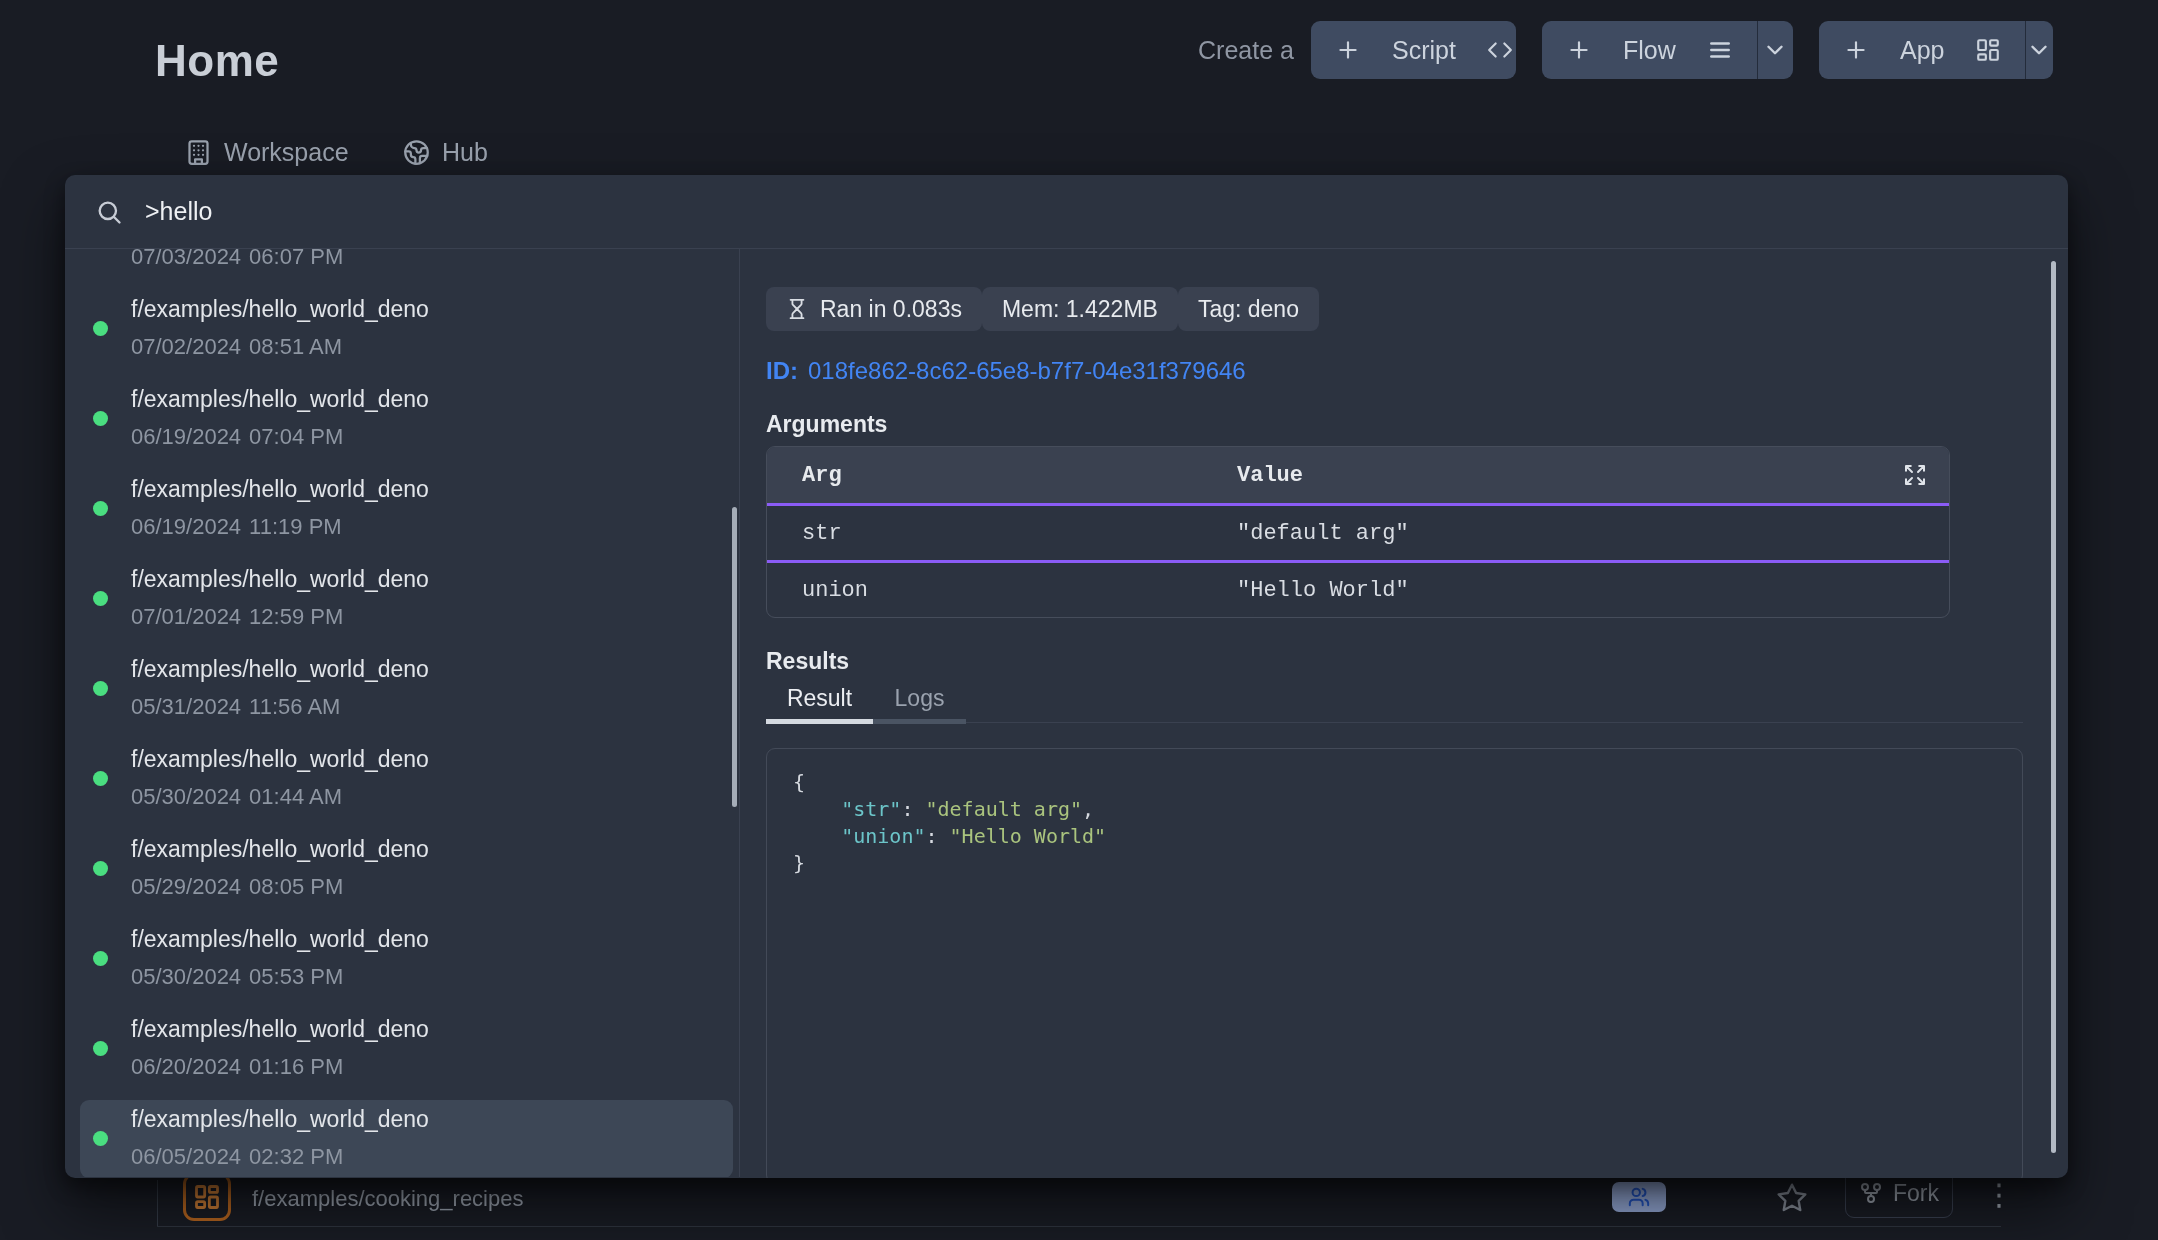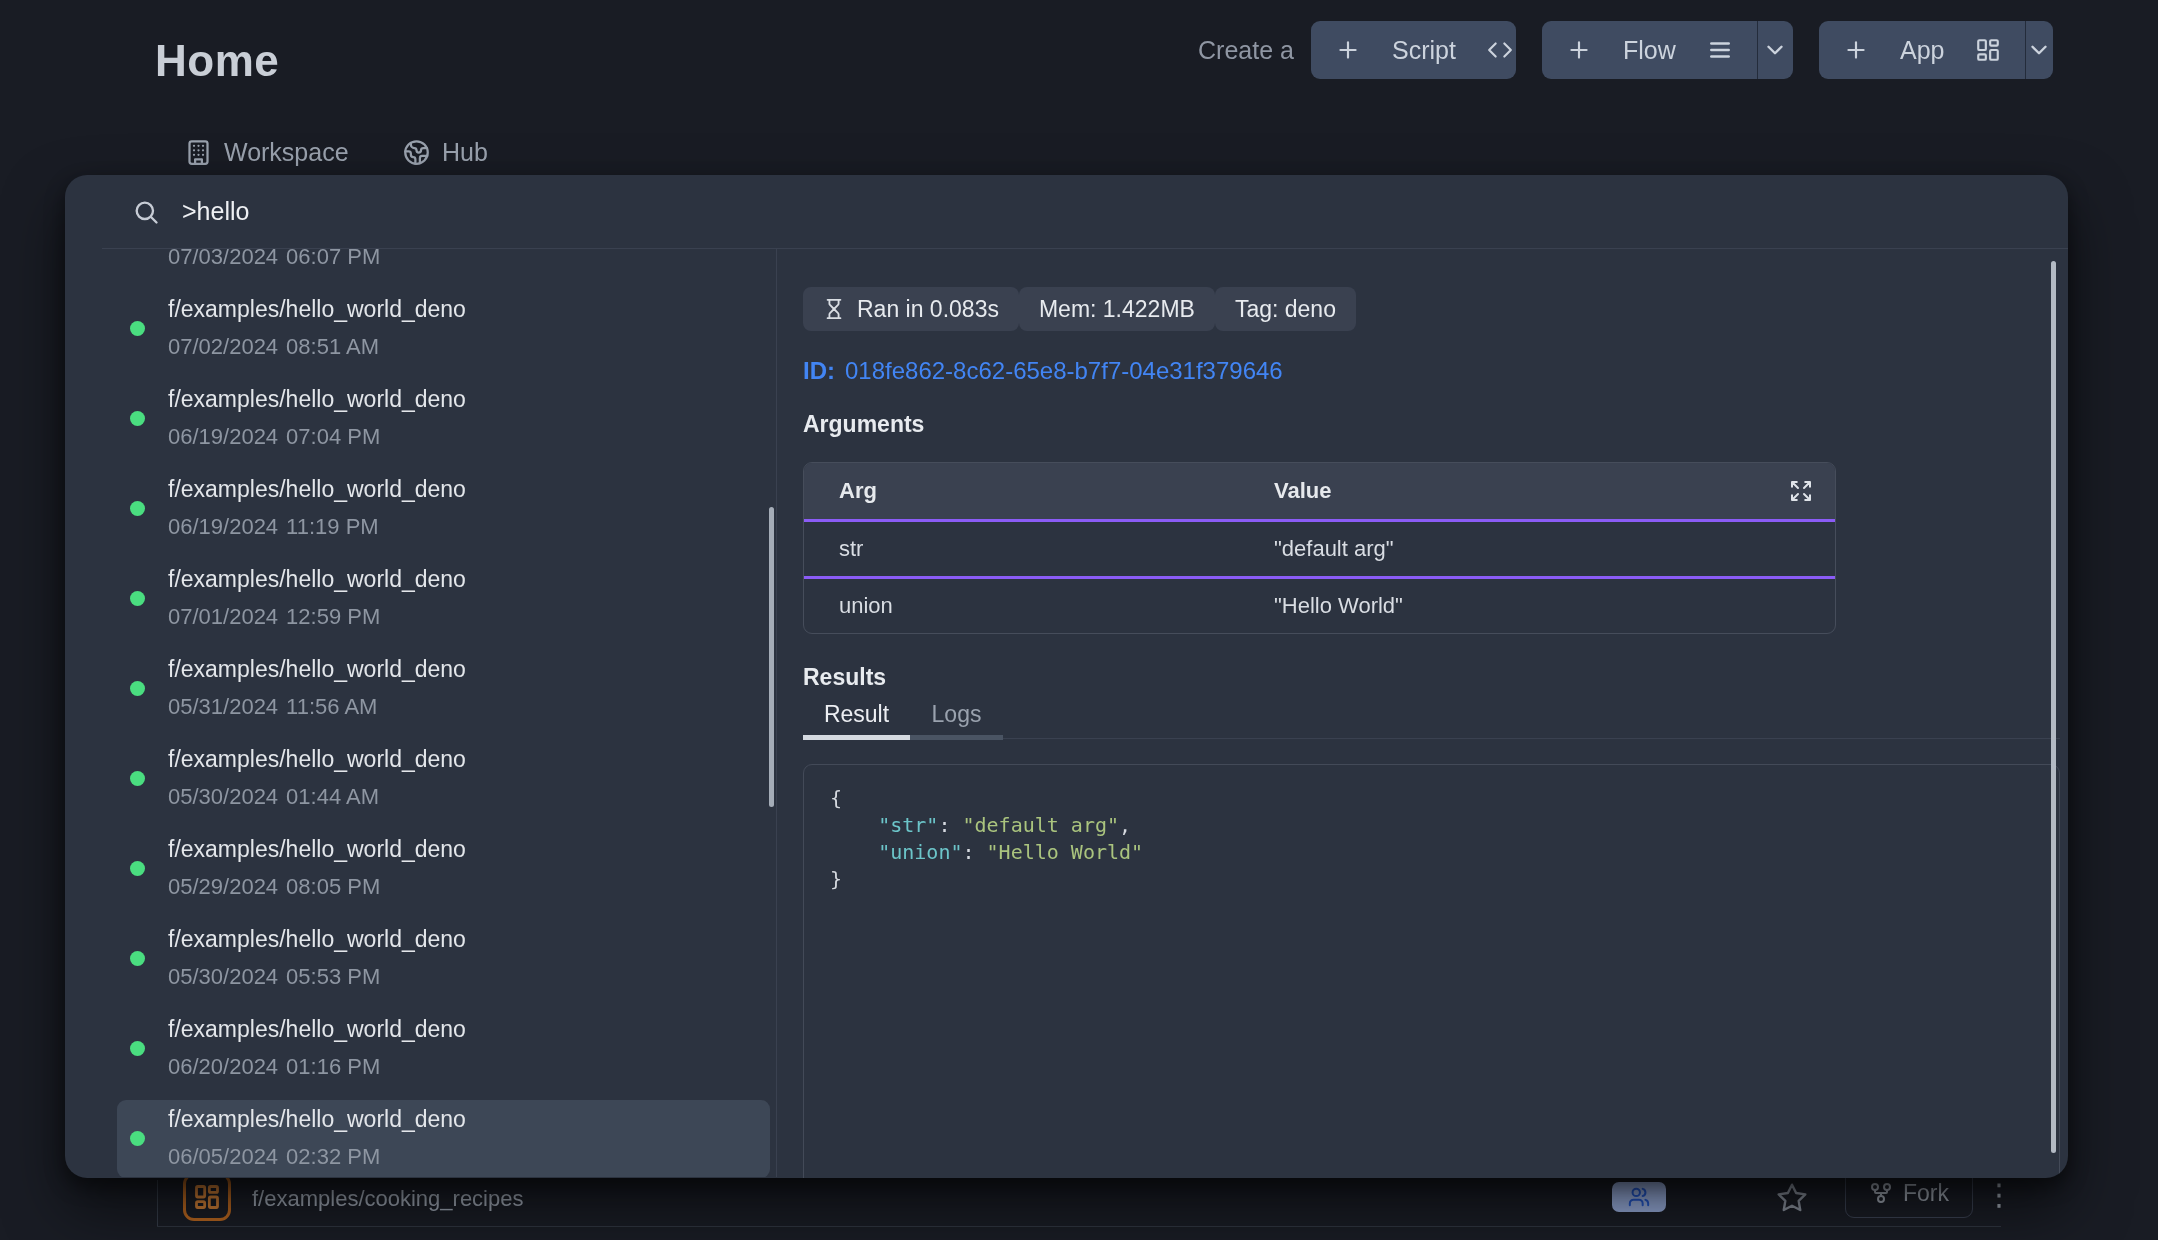--- a/index.html
+++ b/index.html
@@ -15,25 +15,25 @@
   .hdr-btn .split { width:1px; background:rgba(15,20,30,.55); }
   .hdr-btn .chev { width:58px; display:flex; align-items:center; justify-content:center; }
   .tab-ws { position:absolute; top:138px; display:flex; align-items:center; gap:12px; font-size:25px; color:#99a1ad; }
 
   .bg-card-edge { position:absolute; left:157px; top:1180px; width:1px; height:46px; background:#343b47; }
   .bg-divider { position:absolute; left:157px; top:1226px; width:1844px; height:1px; background:#2e343e; }
   .bg-app-icon { position:absolute; left:183px; top:1173px; width:48px; height:48px; border:3px solid #b2631f; border-radius:11px; display:flex; align-items:center; justify-content:center; }
   .bg-path { position:absolute; left:252px; top:1186px; font-size:22px; color:#99a1ad; }
   .users-badge { position:absolute; left:1612px; top:1182px; width:54px; height:30px; background:#93a7d4; border-radius:7px; display:flex; align-items:center; justify-content:center; }
   .star-btn { position:absolute; left:1776px; top:1182px; }
-  .fork-btn { position:absolute; left:1845px; top:1168px; width:128px; height:50px; border:1px solid #394050; border-radius:9px; display:flex; align-items:center; justify-content:center; gap:10px; color:#9aa1ac; font-size:23px; }
+  .fork-btn { position:absolute; left:1845px; top:1168px; width:108px; height:50px; border:1px solid #394050; border-radius:9px; display:flex; align-items:center; justify-content:center; gap:10px; color:#9aa1ac; font-size:23px; }
   .kebab-btn { position:absolute; left:1984px; top:1178px; font-size:30px; color:#9aa1ac; line-height:34px; width:30px; text-align:center; }
 
   
-  .modal { position:absolute; left:65px; top:175px; width:2003px; height:1003px; background:#2c3340; border-radius:22px; box-shadow:0 30px 60px rgba(0,0,0,.55), 0 8px 20px rgba(0,0,0,.45); overflow:hidden; z-index:10;padding-left:37px; }
+  .modal { position:absolute; left:65px; top:175px; width:2003px; height:1003px; background:#2c3340; border-radius:10px; box-shadow:0 30px 60px rgba(0,0,0,.55), 0 8px 20px rgba(0,0,0,.45); overflow:hidden; z-index:10; }
   .search-row { height:74px; border-bottom:1px solid #3a4150; display:flex; align-items:center; padding-left:30px; }
   .search-input { background:transparent; border:none; outline:none; color:#eef0f3; font-size:25px; margin-left:22px; width:1200px; font-family:"Liberation Sans",sans-serif; }
   .modal-body { display:flex; height:928px; }
 
   .runs-col { width:674px; position:relative; overflow:hidden; flex:none; }
   .run-item { height:78px; margin:0 6px 12px 15px; padding-left:51px; position:relative; border-radius:9px; cursor:pointer; }
   .run-item.clipped { margin-top:-49px; }
   .run-item.selected { background:#3d4756; }
   .run-dot { position:absolute; left:13px; top:31px; width:15px; height:15px; border-radius:50%; background:#4ade80; }
   .run-path { position:absolute; left:51px; top:6px; font-size:23px; color:#e3e6ea; }
@@ -41,21 +41,21 @@
   .runs-scrollthumb { position:absolute; left:667px; top:258px; width:5px; height:300px; background:#a5adb8; border-radius:3px; }
 
   .col-divider { width:1px; background:#3a4150; flex:none; }
 
   .detail-col { flex:1; position:relative; padding:38px 0 0 26px; }
   .badge-row { display:flex; gap:0; }
   .chip { background:#3a4150; border-radius:8px; height:44px; display:flex; align-items:center; gap:12px; padding:0 20px; font-size:23px; color:#e7eaee; }
   .id-row { margin-top:26px; font-size:24px; color:#4285f4; }
   .id-row .id-label { font-weight:700; margin-right:10px; }
   .section-label { margin-top:26px; font-size:23px; font-weight:700; color:#e8ebef; }
-  .args-table { margin-top:24px; width:1033px; border:1px solid #464d5b; border-radius:9px; overflow:hidden; }
+  .args-table { margin-top:8px; width:1184px; border:1px solid #464d5b; border-radius:9px; overflow:hidden;font-family:Liberation Mono, monospace; }
   .t-head { background:#3a4150; height:56px; display:flex; align-items:center; font-weight:700; font-size:22px; color:#e6e9ed; }
   .t-row { height:57px; display:flex; align-items:center; font-size:22px; color:#d9dde3; border-top:3px solid #8b5cf6; }
   .c-arg { padding-left:35px; width:470px; flex:none; }
   .c-val { flex:1; }
   .expand-btn { margin-left:auto; margin-right:22px; cursor:pointer; }
   .results-label { margin-top:30px; }
   .tabs-row { margin-top:10px; width:1257px; position:relative; display:flex; }
   .tab { text-align:center; font-size:23px; padding-bottom:12px; cursor:pointer; }
   .tab.active { color:#eceef2; }
   .tab.inactive { color:#9aa2ae; }

